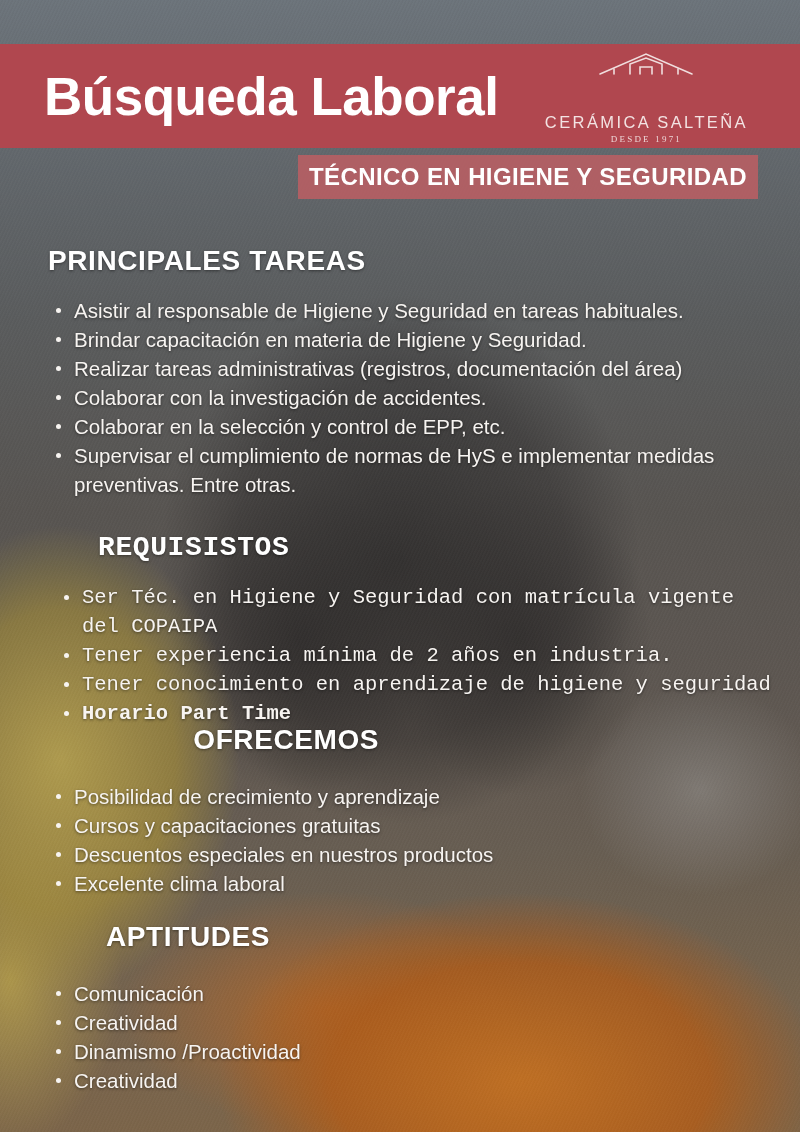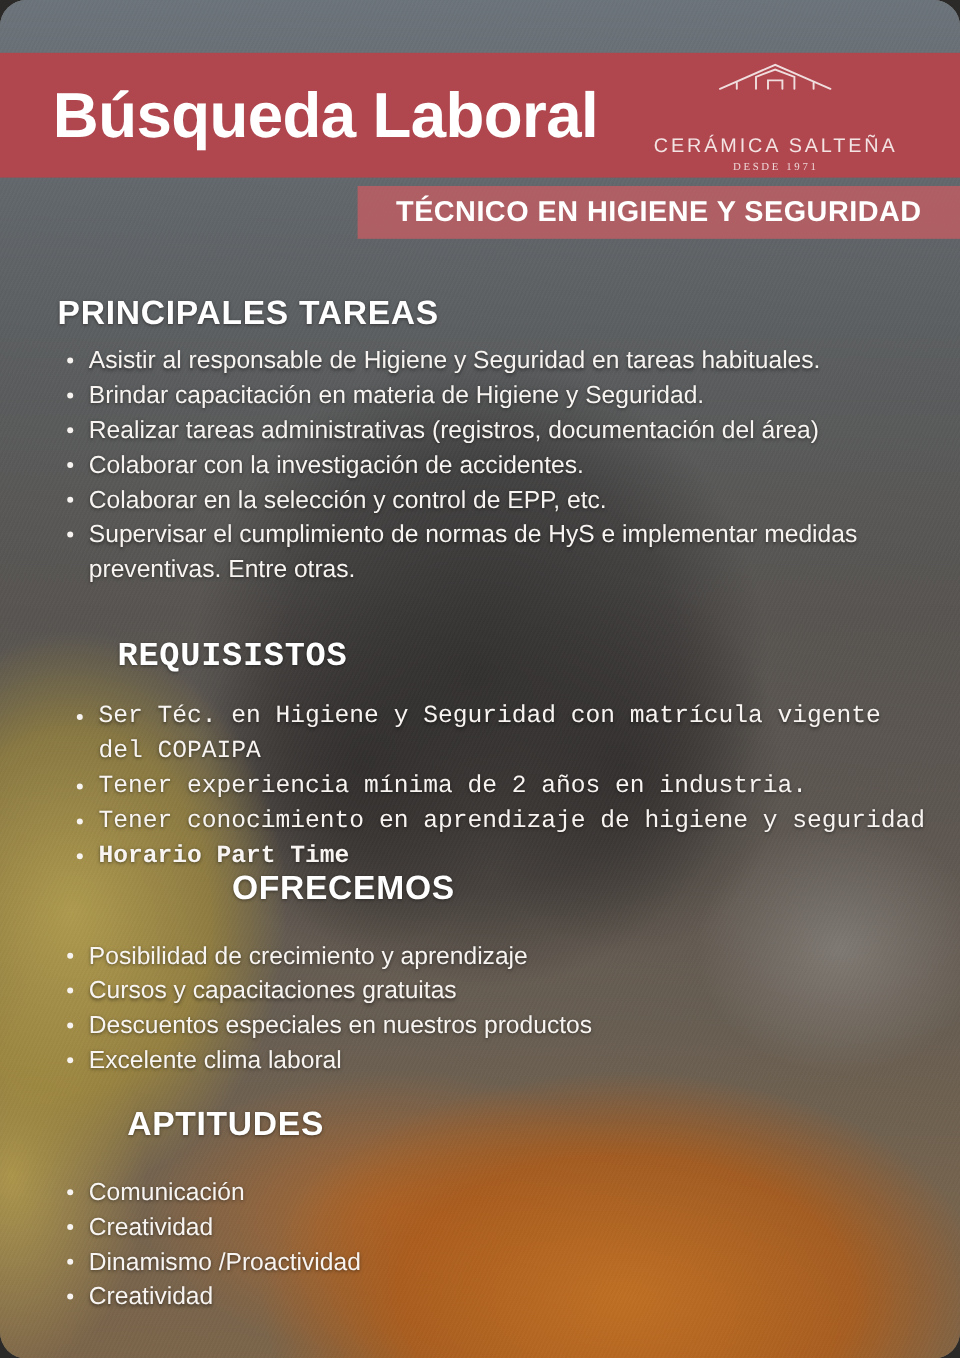--- a/index.html
+++ b/index.html
@@ -13,21 +13,20 @@
     background: #2b2a28;
     overflow: hidden;
   }
 
   .poster {
     position: relative;
     width: 800px;
     height: 1132px;
     overflow: hidden;
     background: #6d6862;
-    border-radius: 22px;
   }
 
   
   .bg {
     position: absolute;
     inset: 0;
     background:
       
       radial-gradient(ellipse 420px 260px at 520px 1080px, rgba(240,130,25,0.95) 0%, rgba(214,104,16,0.85) 45%, rgba(150,70,15,0.0) 72%),
       radial-gradient(ellipse 300px 170px at 330px 1010px, rgba(233,120,30,0.8) 0%, rgba(190,90,20,0.0) 70%),
@@ -108,21 +107,21 @@
     opacity: 0.92;
     white-space: nowrap;
     font-family: Liberation Serif, serif;
   }
 
   
   .subtitle-band {
     position: absolute;
     left: 298px;
     top: 155px;
-    width: 502px;
+    width: 460px;
     height: 44px;
     background: rgba(185,94,99,0.88);
     display: flex;
     align-items: center;
     justify-content: center;
   }
   .subtitle-text {
     color: #ffffff;
     font-size: 24px;
     font-weight: bold;
@@ -168,21 +167,21 @@
     height: 5px;
     border-radius: 50%;
     background: #f7f4f1;
   }
   ul.bullets li.cont::before { display: none; }
   ul.bullets li.strong {
     font-weight: bold;
   }
 
   .sec-tareas { position: absolute; left: 48px; top: 46px; }
-  .sec-tareas .section-title { margin-bottom: 9px; }
+  .sec-tareas .section-title { margin-bottom: 19px; }
   .sec-tareas ul { width: 718px; }
 
   .sec-requisitos { position: absolute; left: 56px; top: 333px; font-family: Liberation Mono, monospace; }
   .sec-requisitos .section-title { margin-left: 42px; margin-bottom: 20px; }
   .sec-requisitos ul { width: 718px; }
 
   .sec-ofrecemos { position: absolute; left: 48px; top: 525px; }
   .sec-ofrecemos .section-title { margin-left: 31px; margin-bottom: 26px; text-align: center; }
 
   .sec-aptitudes { position: absolute; left: 48px; top: 722px; }

